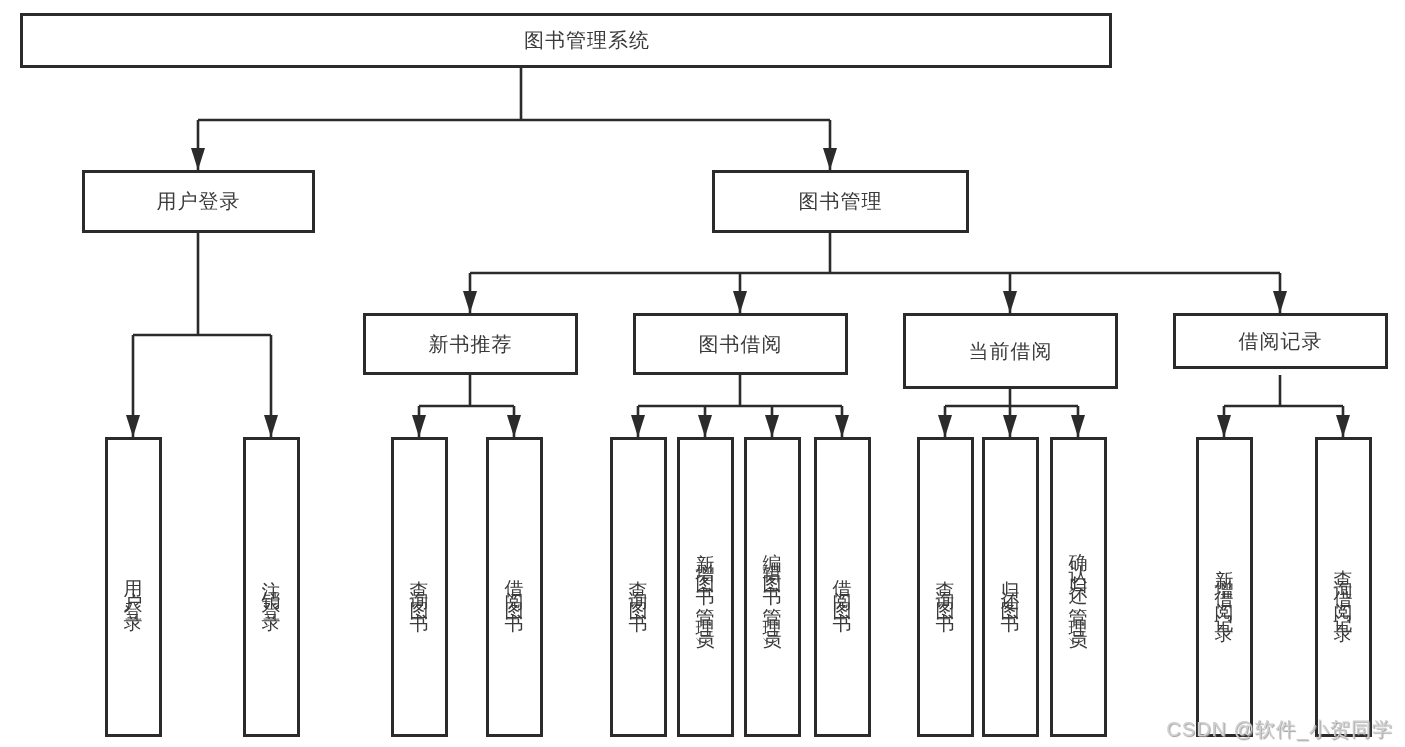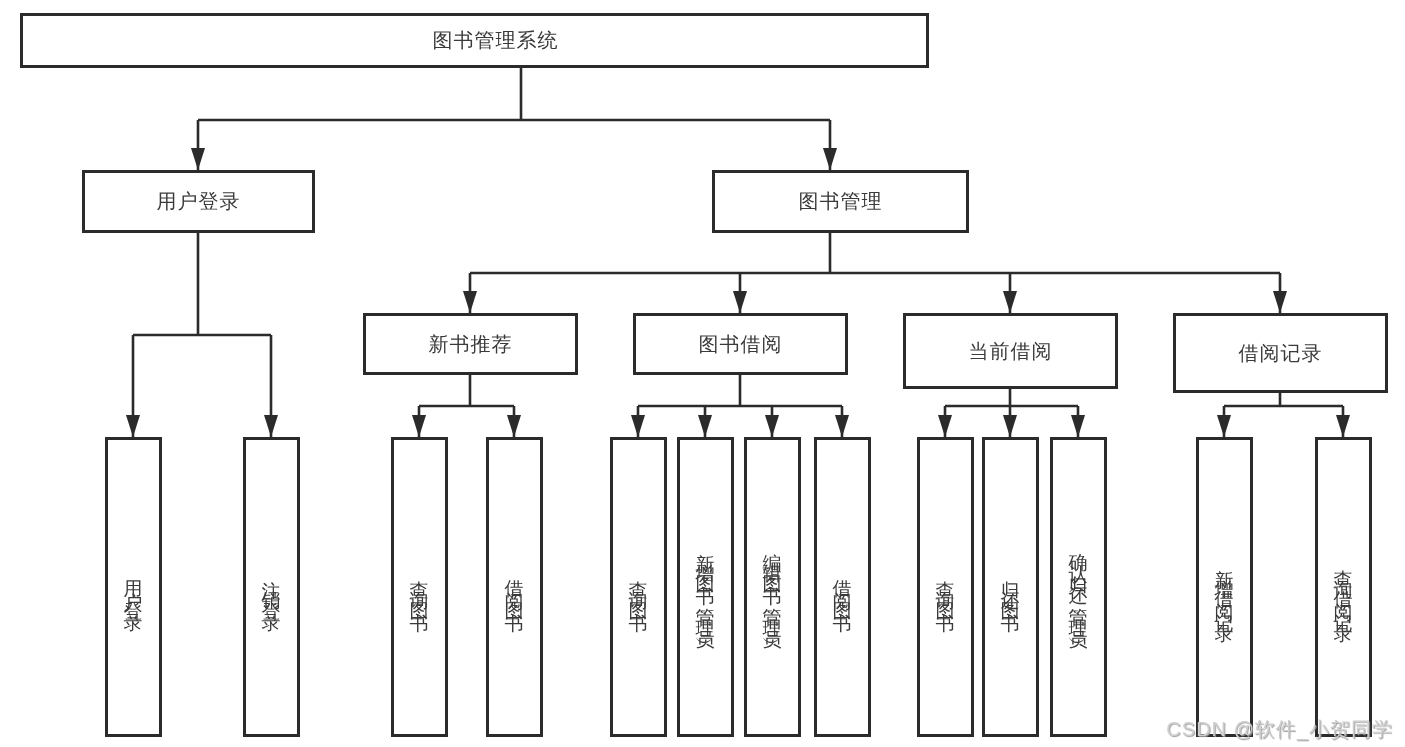--- a/index.html
+++ b/index.html
@@ -84,29 +84,29 @@
     <polygon class="ar" points="698,415 712,415 705,437"></polygon>
     <polygon class="ar" points="765,415 779,415 772,437"></polygon>
     <polygon class="ar" points="835,415 849,415 842,437"></polygon>
     <polygon class="ar" points="938,415 952,415 945,437"></polygon>
     <polygon class="ar" points="1003,415 1017,415 1010,437"></polygon>
     <polygon class="ar" points="1071,415 1085,415 1078,437"></polygon>
     <polygon class="ar" points="1217,415 1231,415 1224,437"></polygon>
     <polygon class="ar" points="1336,415 1350,415 1343,437"></polygon>
   </svg>
 
-  <div class="box h" style="left:20px; top:13px; width:909px; height:55px;padding-left:42px;">图书管理系统</div>
+  <div class="box h" style="left:20px; top:13px; width:1092px; height:55px;padding-left:42px;">图书管理系统</div>
 
   <div class="box h" style="left:82px; top:170px; width:233px; height:63px;">用户登录</div>
   <div class="box h" style="left:712px; top:170px; width:257px; height:63px;">图书管理</div>
 
   <div class="box h" style="left:633px; top:313px; width:215px; height:62px;">图书借阅</div>
   <div class="box h" style="left:363px; top:313px; width:215px; height:62px;">新书推荐</div>
   <div class="box h" style="left:903px; top:313px; width:215px; height:76px;">当前借阅</div>
-  <div class="box h" style="left:1173px; top:313px; width:215px; height:80px;">借阅记录</div>
+  <div class="box h" style="left:1173px; top:313px; width:215px; height:56px;">借阅记录</div>
 
   <div class="box v" style="left:105px; top:437px; width:57px; height:300px;">用户登录</div>
   <div class="box v" style="left:243px; top:437px; width:57px; height:300px;">注销登录</div>
 
   <div class="box v" style="left:391px; top:437px; width:57px; height:300px;">查询图书</div>
   <div class="box v" style="left:486px; top:437px; width:57px; height:300px;">借阅图书</div>
 
   <div class="box v" style="left:610px; top:437px; width:57px; height:300px;">查询图书</div>
   <div class="box v" style="left:677px; top:437px; width:57px; height:300px;">新增图书（管理员）</div>
   <div class="box v" style="left:744px; top:437px; width:57px; height:300px;">编辑图书（管理员）</div>

